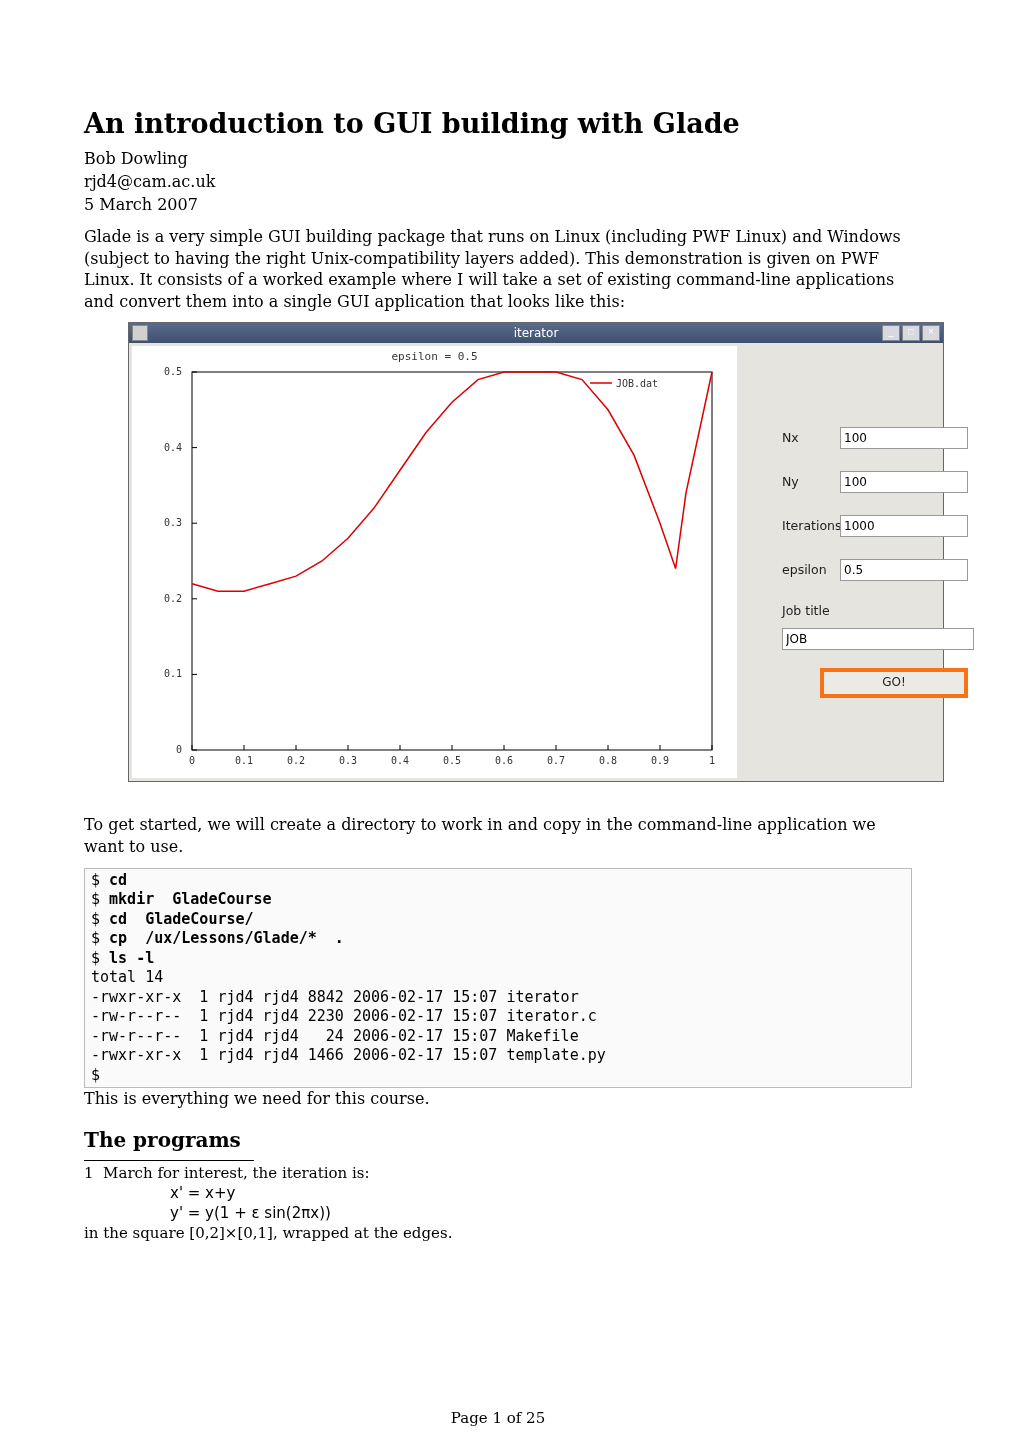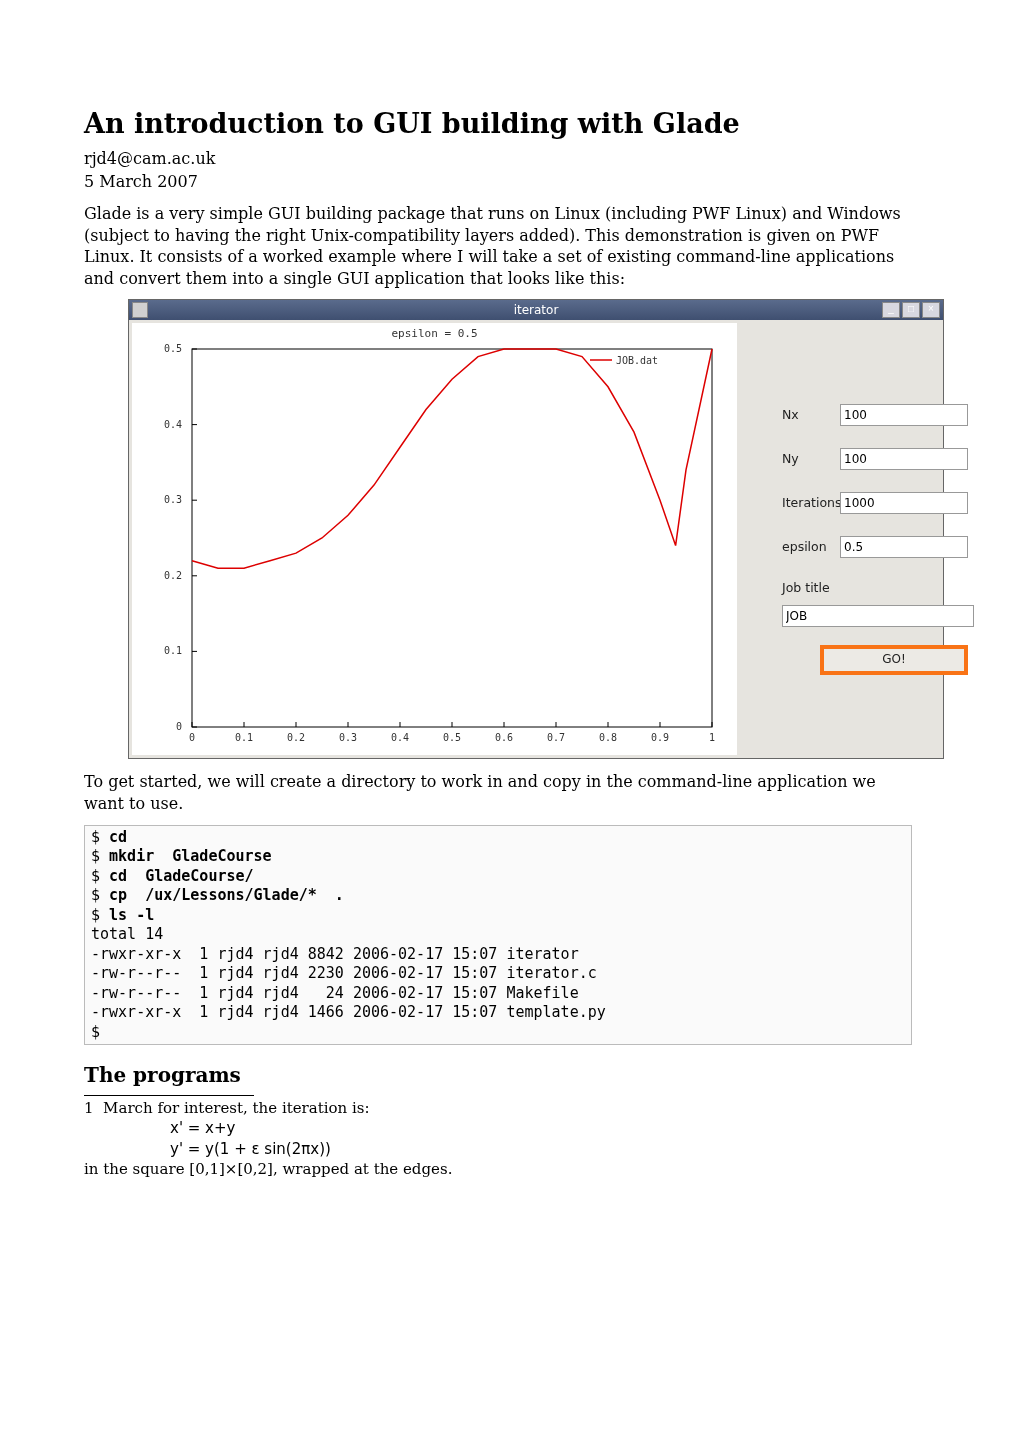--- a/index.html
+++ b/index.html
@@ -159,20 +159,21 @@
     font-size:15px;
   }
   sup.ref { font-size:11px; color:#0645AD; }
 </style>
 </head>
 <body>
 
 <div class="page">
 
   <h1>An introduction to GUI building with Glade</h1>
+  <div class="meta-line">Bob Dowling</div>
   <div class="meta-line">rjd4@cam.ac.uk</div>
   <div class="meta-line">5 March 2007</div>
 
   <p class="body-text">Glade is a very simple GUI building package that runs on Linux (including PWF Linux) and Windows (subject to having the right Unix-compatibility layers added). This demonstration is given on PWF Linux. It consists of a worked example where I will take a set of existing command-line applications and convert them into a single GUI application that looks like this:</p>
 
   <div class="screenshot-wrap">
     <div class="window">
       <div class="titlebar">
         <div class="sys-icon"></div>
         <div class="title-text">iterator</div>
@@ -260,38 +261,40 @@
           </div>
           <div class="form-row" style="margin-bottom:10px">
             <input type="text" class="jobtitle-input" value="JOB" style="">
           </div>
           <div class="go-btn">GO!</div>
         </div>
       </div>
     </div>
   </div>
 
-  <p class="body-text" style="margin-top:12px">To get started, we will create a directory to work in and copy in the command-line application we want to use.</p>
+  <p class="body-text" style="margin-top:32px">To get started, we will create a directory to work in and copy in the command-line application we want to use.</p>
 
   <div class="terminal" id="terminal">$ <b>cd</b>
 $ <b>mkdir  GladeCourse</b>
 $ <b>cd  GladeCourse/</b>
 $ <b>cp  /ux/Lessons/Glade/*  .</b>
 $ <b>ls -l</b>
 total 14
 -rwxr-xr-x  1 rjd4 rjd4 8842 2006-02-17 15:07 iterator
 -rw-r--r--  1 rjd4 rjd4 2230 2006-02-17 15:07 iterator.c
 -rw-r--r--  1 rjd4 rjd4   24 2006-02-17 15:07 Makefile
 -rwxr-xr-x  1 rjd4 rjd4 1466 2006-02-17 15:07 template.py
 $</div>
 
+  <div class="body-text" style="margin-top:0">This is everything we need for this course.</div>
 
   <h2>The programs</h2>
 
   <hr class="footnote-sep">
   <div class="footnote">
     <span>1</span>&nbsp;&nbsp;<span>March for interest, the iteration is:</span><br>
     <span class="indent"></span><span class="sans">x' = x+y</span><br>
     <span class="indent"></span><span class="sans">y' = y(1 + ε sin(2πx))</span><br>
-    <span>in the square [0,1]×[0,2], wrapped at the edges.</span>
+    <span>in the square [0,2]×[0,1], wrapped at the edges.</span>
   </div>
 
+  <div class="page-num">Page 1 of 25</div>
 </div>
 
 </body></html>

